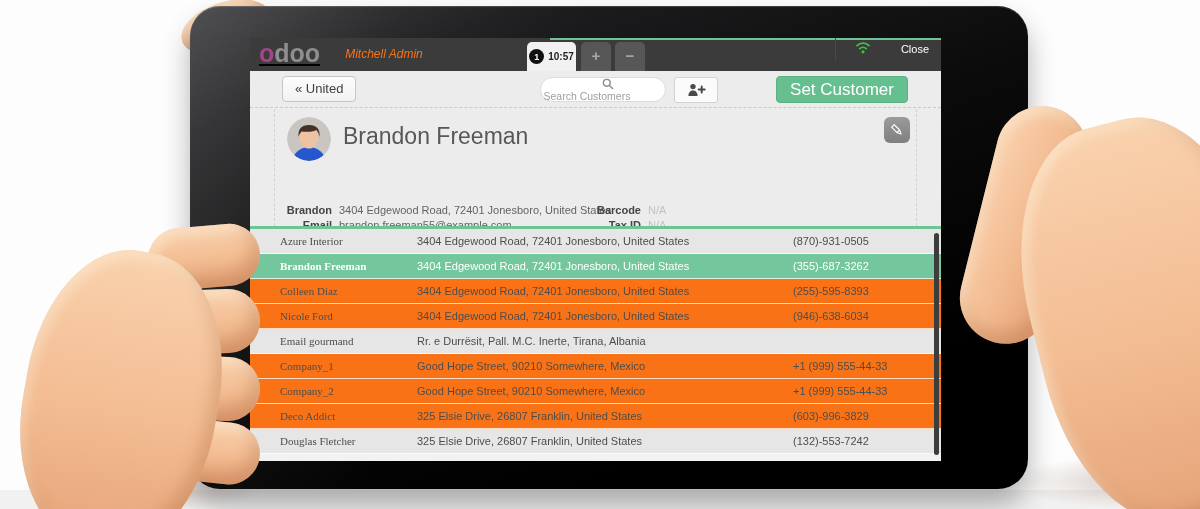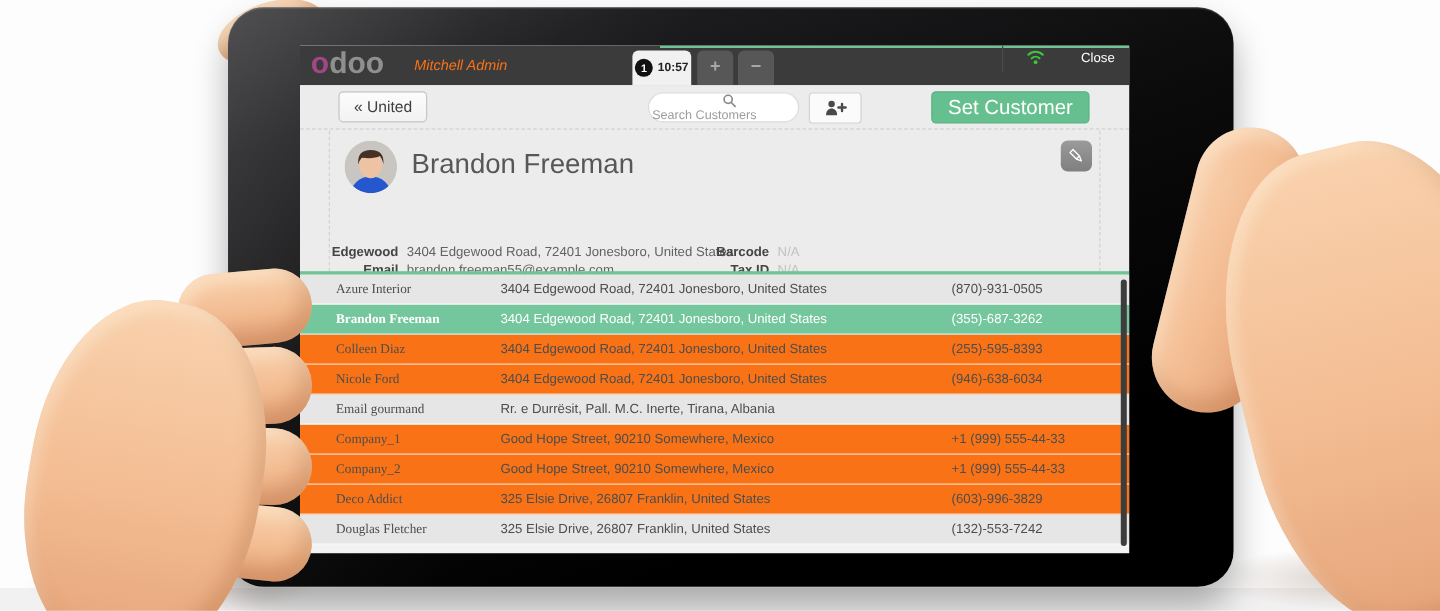--- a/index.html
+++ b/index.html
@@ -33,21 +33,21 @@
             box-shadow:0 16px 28px rgba(0,0,0,.30), inset 0 1px 1px rgba(255,255,255,.18); }
   .tablet::before { content:''; position:absolute; inset:0; border-radius:30px; pointer-events:none;
             background:linear-gradient(115deg, rgba(255,255,255,.15), rgba(255,255,255,.04) 20%, transparent 38%); }
 
   
   .screen { position:absolute; left:60px; top:32px; width:691px; height:423px; background:#ececec; overflow:hidden; }
 
   
   .pos-topbar { position:absolute; top:0; left:0; right:0; height:33px; background:var(--topbar,#3b3b3b); }
   .green-topline { position:absolute; top:0; left:300px; right:0; height:2px; background:var(--accent,#6fc496); }
-  .logo { position:absolute; left:9px; top:0; height:33px; line-height:31px; font-size:25px; font-weight:800; letter-spacing:0; }
+  .logo { position:absolute; left:9px; top:0; height:33px; line-height:31px; font-size:25px; font-weight:800; letter-spacing:0;text-decoration:underline; }
   .logo .o1 { color:#a24689; }
   .logo .o2 { color:#8f8f8f; }
   .tb-user { position:absolute; left:0; top:0; width:268px; height:33px; line-height:33px; text-align:center;
              color:#f97316; font-size:12px; font-style:italic; }
   .order-tab { position:absolute; left:277px; top:4px; width:49px; height:29px; background:#f1f1f1;
                border-radius:5px 5px 0 0; display:flex; align-items:center; justify-content:center; gap:4px; }
   .order-num { width:15px; height:15px; background:#111; color:#fff; border-radius:50%; font-size:9px; font-weight:bold;
                display:flex; align-items:center; justify-content:center; }
   .order-time { font-size:10px; font-weight:bold; color:#222; }
   .tab-btn { position:absolute; top:4px; width:30px; height:29px; background:#575757; border-radius:5px 5px 0 0;
@@ -185,21 +185,21 @@
           <div class="btn-edit">
             <svg width="14" height="14" viewBox="0 0 14 14">
               <g transform="rotate(-45 7 7)" fill="none" stroke="#fff" stroke-width="1.1" stroke-linejoin="round">
                 <rect x="5.2" y="1.2" width="3.6" height="7.6"></rect>
                 <path d="M5.2,8.8 L7,12.8 L8.8,8.8"></path>
               </g>
             </svg>
           </div>
           <div class="fields fields-left">
               <div class="frow">
-                <span class="flabel">Edgewood</span>
+                <span class="flabel">Brandon</span>
                 <span class="fvalue">3404 Edgewood Road, 72401 Jonesboro, United States</span>
               </div>
               <div class="frow">
                 <span class="flabel">Email</span>
                 <span class="fvalue">brandon.freeman55@example.com</span>
               </div>
               <div class="frow">
                 <span class="flabel">Phone</span>
                 <span class="fvalue">(355)-687-3262</span>
               </div>

